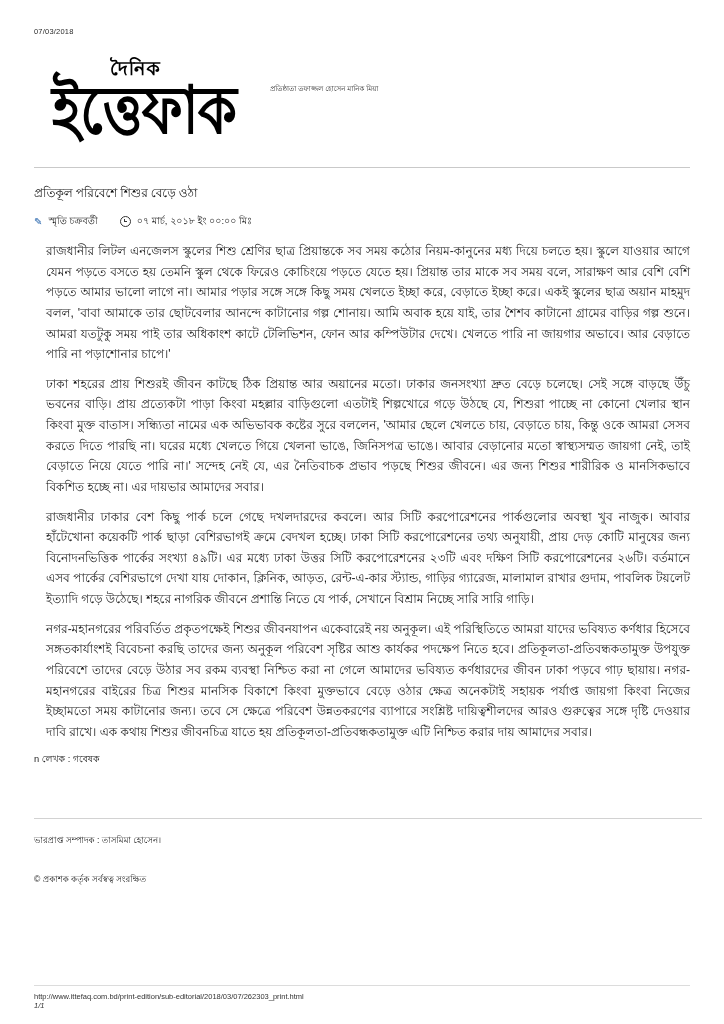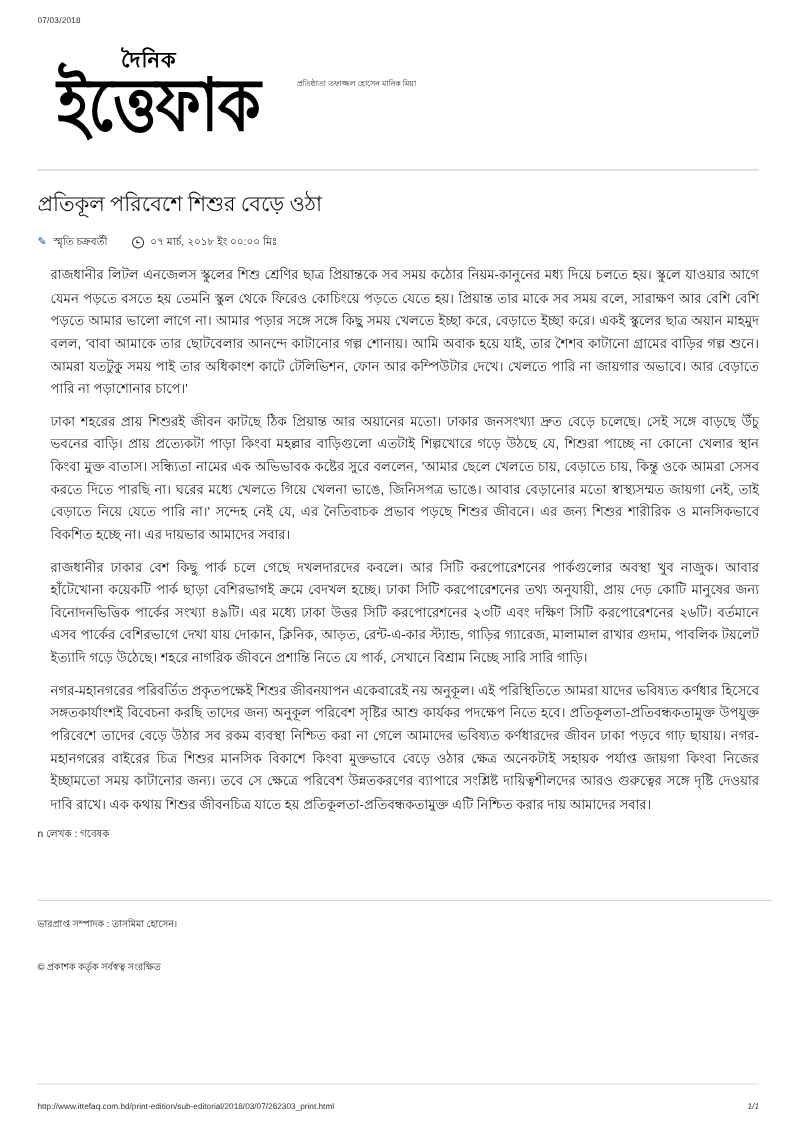--- a/index.html
+++ b/index.html
@@ -13,21 +13,21 @@
     font-family: "Liberation Sans", sans-serif;
     color: #1a1a1a;
     overflow: hidden;
     position: relative;
   }
   .page {
     position: relative;
     width: 724px;
     height: 1024px;
     box-sizing: border-box;
-    padding: 14px 34px 0 34px;
+    padding: 27px 34px 0 34px;
   }
   
   .print-header {
     display: flex;
     align-items: baseline;
     font-size: 7.5px;
     color: #2a2a2a;
     height: 14px;
   }
   .print-header .ph-date {
@@ -91,21 +91,21 @@
     border: 0;
     border-top: 1px solid #c9c9c9;
     margin: 0;
   }
 
   
   .article {
     margin-top: 16px;
   }
   .headline {
-    font-size: 19px;
+    font-size: 12px;
     font-weight: normal;
     color: #111;
     margin: 0 0 10px 0;
     font-family: "Liberation Serif", serif;
   }
   .byline {
     display: flex;
     align-items: center;
     gap: 6px;
     font-size: 9.5px;
@@ -183,20 +183,21 @@
   
   .url-bar {
     position: absolute;
     left: 34px;
     right: 34px;
     bottom: 14px;
     display: flex;
     align-items: baseline;
     font-size: 7.5px;
     color: #333;
+    flex-direction: column;
   }
   .url-bar .url {
     flex: 1 1 auto;
   }
   .url-bar .pagenum {
     flex: 0 0 auto;
     font-style: italic;
   }
   .url-divider {
     position: absolute;

